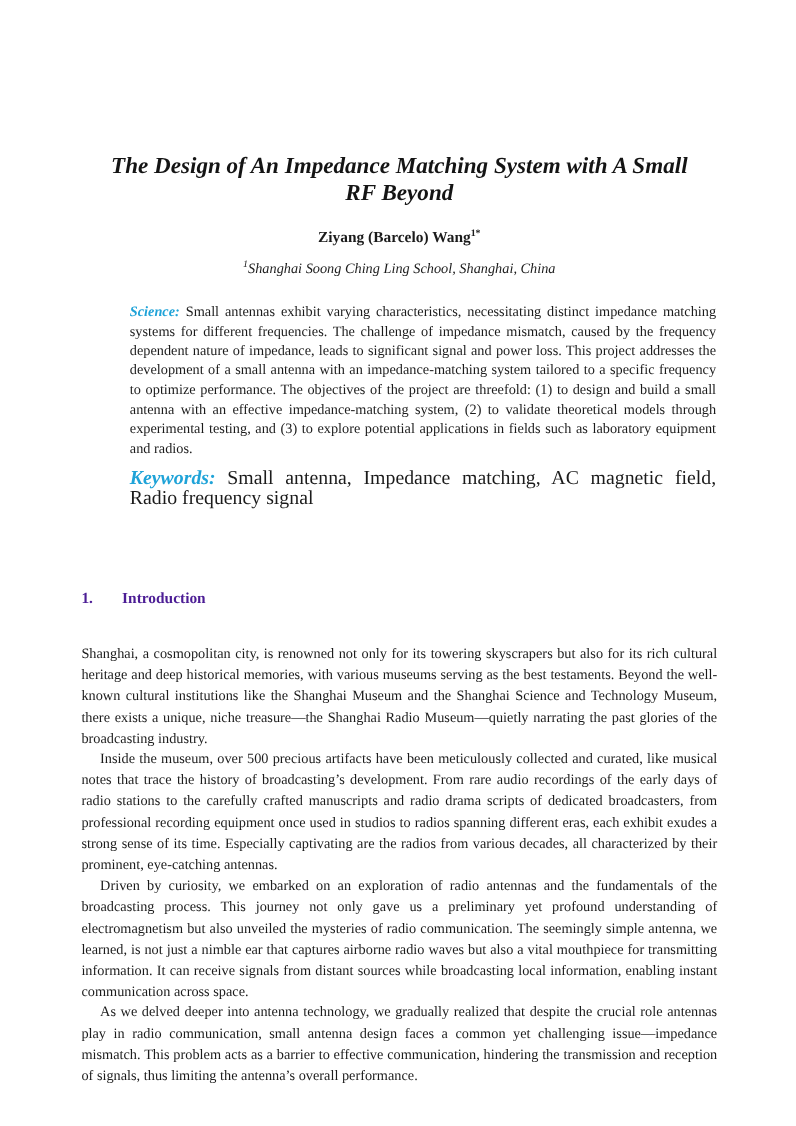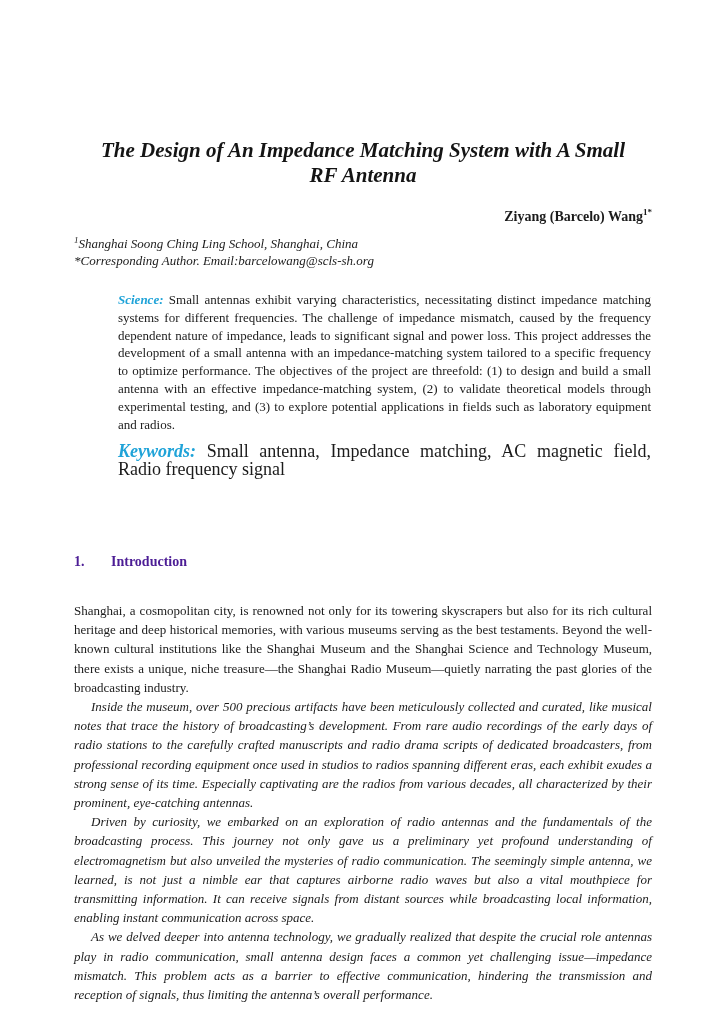--- a/index.html
+++ b/index.html
@@ -23,31 +23,32 @@
     margin-top: 138px;
     text-align: center;
     font-size: 21px;
     line-height: 25px;
     font-weight: bold;
     font-style: italic;
     color: #141414;
   }
   .author-line {
     margin-top: 21px;
-    text-align: right;
+    text-align: center;
     font-size: 14px;
     font-weight: bold;
   }
   .author-line sup {
     font-size: 9px;
     vertical-align: super;
     line-height: 0;
   }
   .affiliation-block {
     margin-top: 10px;
+    text-align: center;
     font-style: italic;
     font-size: 13px;
     line-height: 17px;
   }
   .affiliation-block sup {
     font-size: 9px;
     vertical-align: super;
     line-height: 0;
   }
   .abstract-paragraph {
@@ -82,40 +83,38 @@
     margin: 0;
     text-align: justify;
     font-size: 13px;
     line-height: 19.2px;
   }
   .body-paragraph.first {
     margin-top: 31px;
   }
   .body-paragraph.indented {
     text-indent: 17px;
-    font-style: italic;
   }
 </style>
 </head>
 <body>
 
 <div class="page">
 
   <h1 class="paper-title">
     <div>The Design of An Impedance Matching System with A Small</div>
-    <div>RF Antenna</div>
+    <div>RF Beyond</div>
   </h1>
 
   <div class="author-line">
     <span>Ziyang (Barcelo) Wang</span><sup>1*</sup>
   </div>
 
   <div class="affiliation-block">
     <div><sup>1</sup><span>Shanghai Soong Ching Ling School, Shanghai, China</span></div>
-    <div>*Corresponding Author. Email:barcelowang@scls-sh.org</div>
   </div>
 
   <p class="abstract-paragraph">
     <span class="accent-label">Science:</span>
     <span>Small antennas exhibit varying characteristics, necessitating distinct impedance matching systems for different frequencies. The challenge of impedance mismatch, caused by the frequency dependent nature of impedance, leads to significant signal and power loss. This project addresses the development of a small antenna with an impedance-matching system tailored to a specific frequency to optimize performance. The objectives of the project are threefold: (1) to design and build a small antenna with an effective impedance-matching system, (2) to validate theoretical models through experimental testing, and (3) to explore potential applications in fields such as laboratory equipment and radios.</span>
   </p>
 
   <p class="keywords-line">
     <span class="accent-label">Keywords:</span>
     <span>Small antenna, Impedance matching, AC magnetic field, Radio frequency signal</span>

